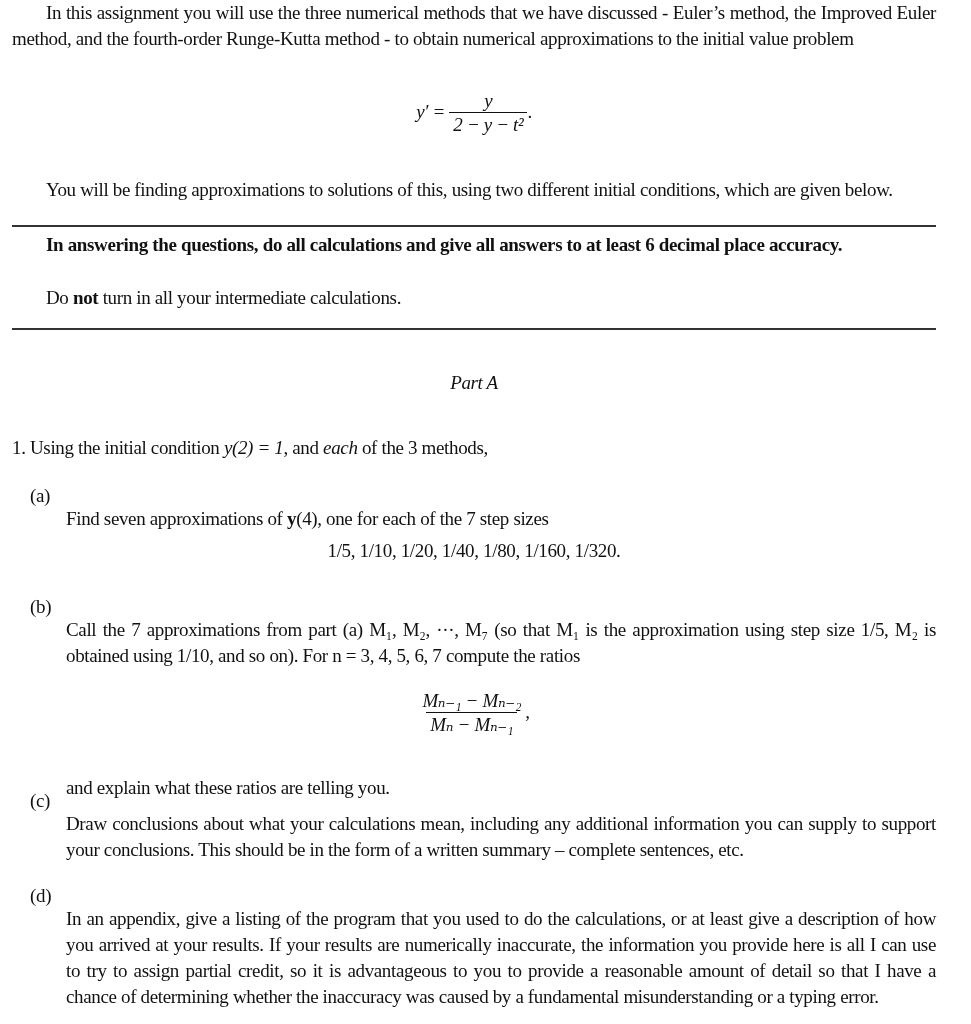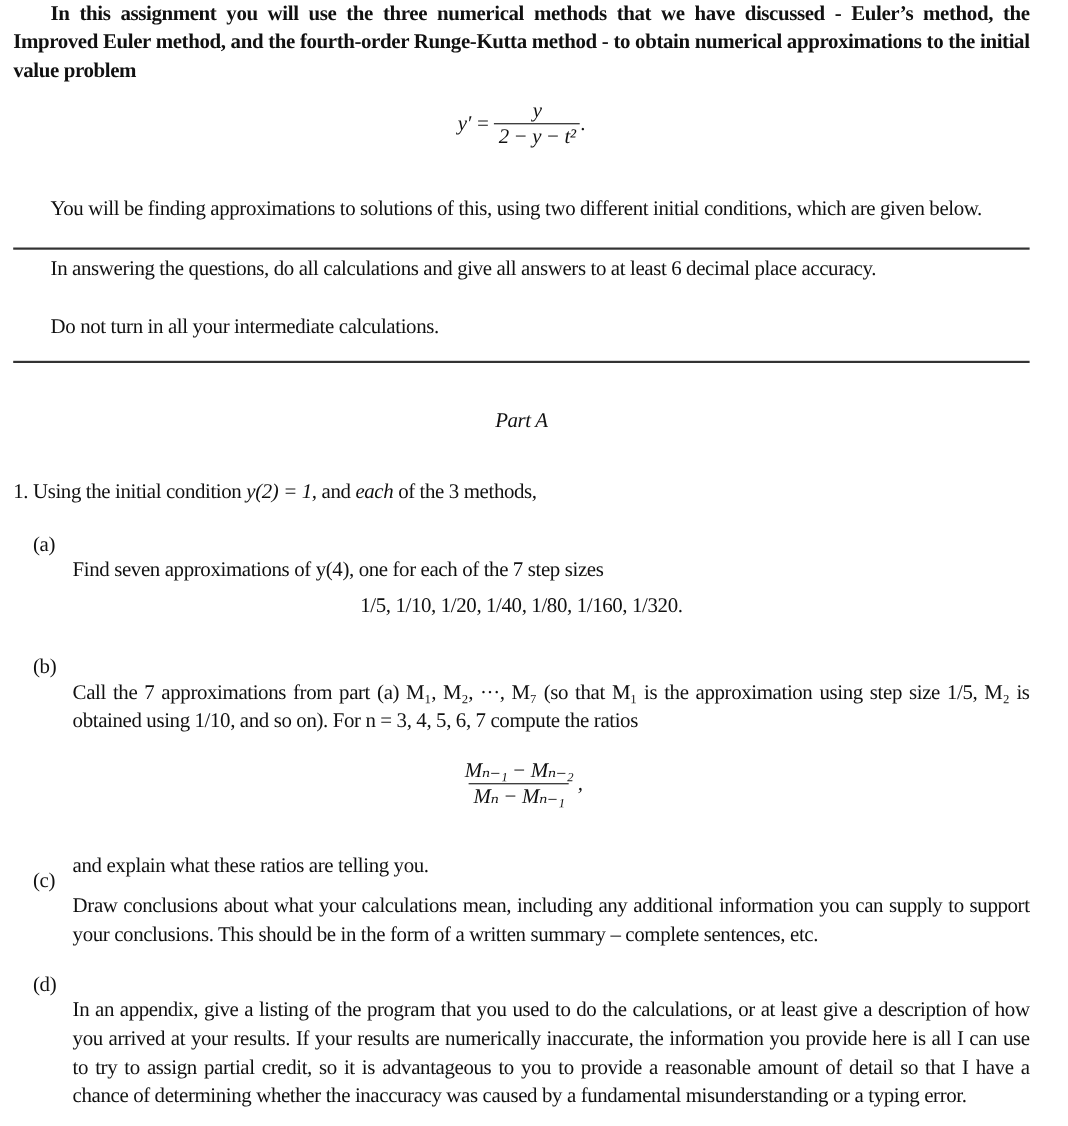--- a/index.html
+++ b/index.html
@@ -15,28 +15,28 @@
     .abs { position: absolute; left: 0; width: 924px; }
     .center { text-align: center; }
     .rule { position: absolute; left: 0; width: 924px; height: 2px; background: #333333; }
     .math { font-style: italic; }
     .frac { display: inline-flex; flex-direction: column; align-items: center; vertical-align: middle; }
     .frac .num { padding: 0 4px; line-height: 22px; }
     .frac .den { padding: 0 4px; border-top: 1.5px solid #111; line-height: 24px; font-style: italic; }
     .item { position: absolute; left: 18px; width: 906px; }
     .item .label { position: absolute; left: 0; top: 0; }
     .item .body { margin-left: 36px; text-align: justify; margin-top: 23px; }
-    b { font-weight: normal; }
+    b { font-weight: bold; }
   </style>
 </head>
 <body>
 
 <div class="page">
 
-  <p class="abs indent" style="top:0px;font-weight:bold;">In this assignment you will use the three numerical methods that we have discussed - Euler’s method, the Improved Euler method, and the fourth-order Runge-Kutta method - to obtain numerical approximations to the initial value problem</p>
+  <p class="abs indent" style="top:0px;">In this assignment you will use the three numerical methods that we have discussed - Euler’s method, the Improved Euler method, and the fourth-order Runge-Kutta method - to obtain numerical approximations to the initial value problem</p>
 
   <div class="abs center" style="top:90px;">
     <span class="math">y′ =</span>
     <span class="frac math">
       <span class="num">y</span>
       <span class="den">2 − y − t²</span>
     </span><span>.</span>
   </div>
 
   <p class="abs indent" style="top:165px;margin-top:12px;">You will be finding approximations to solutions of this, using two different initial conditions, which are given below.</p>

